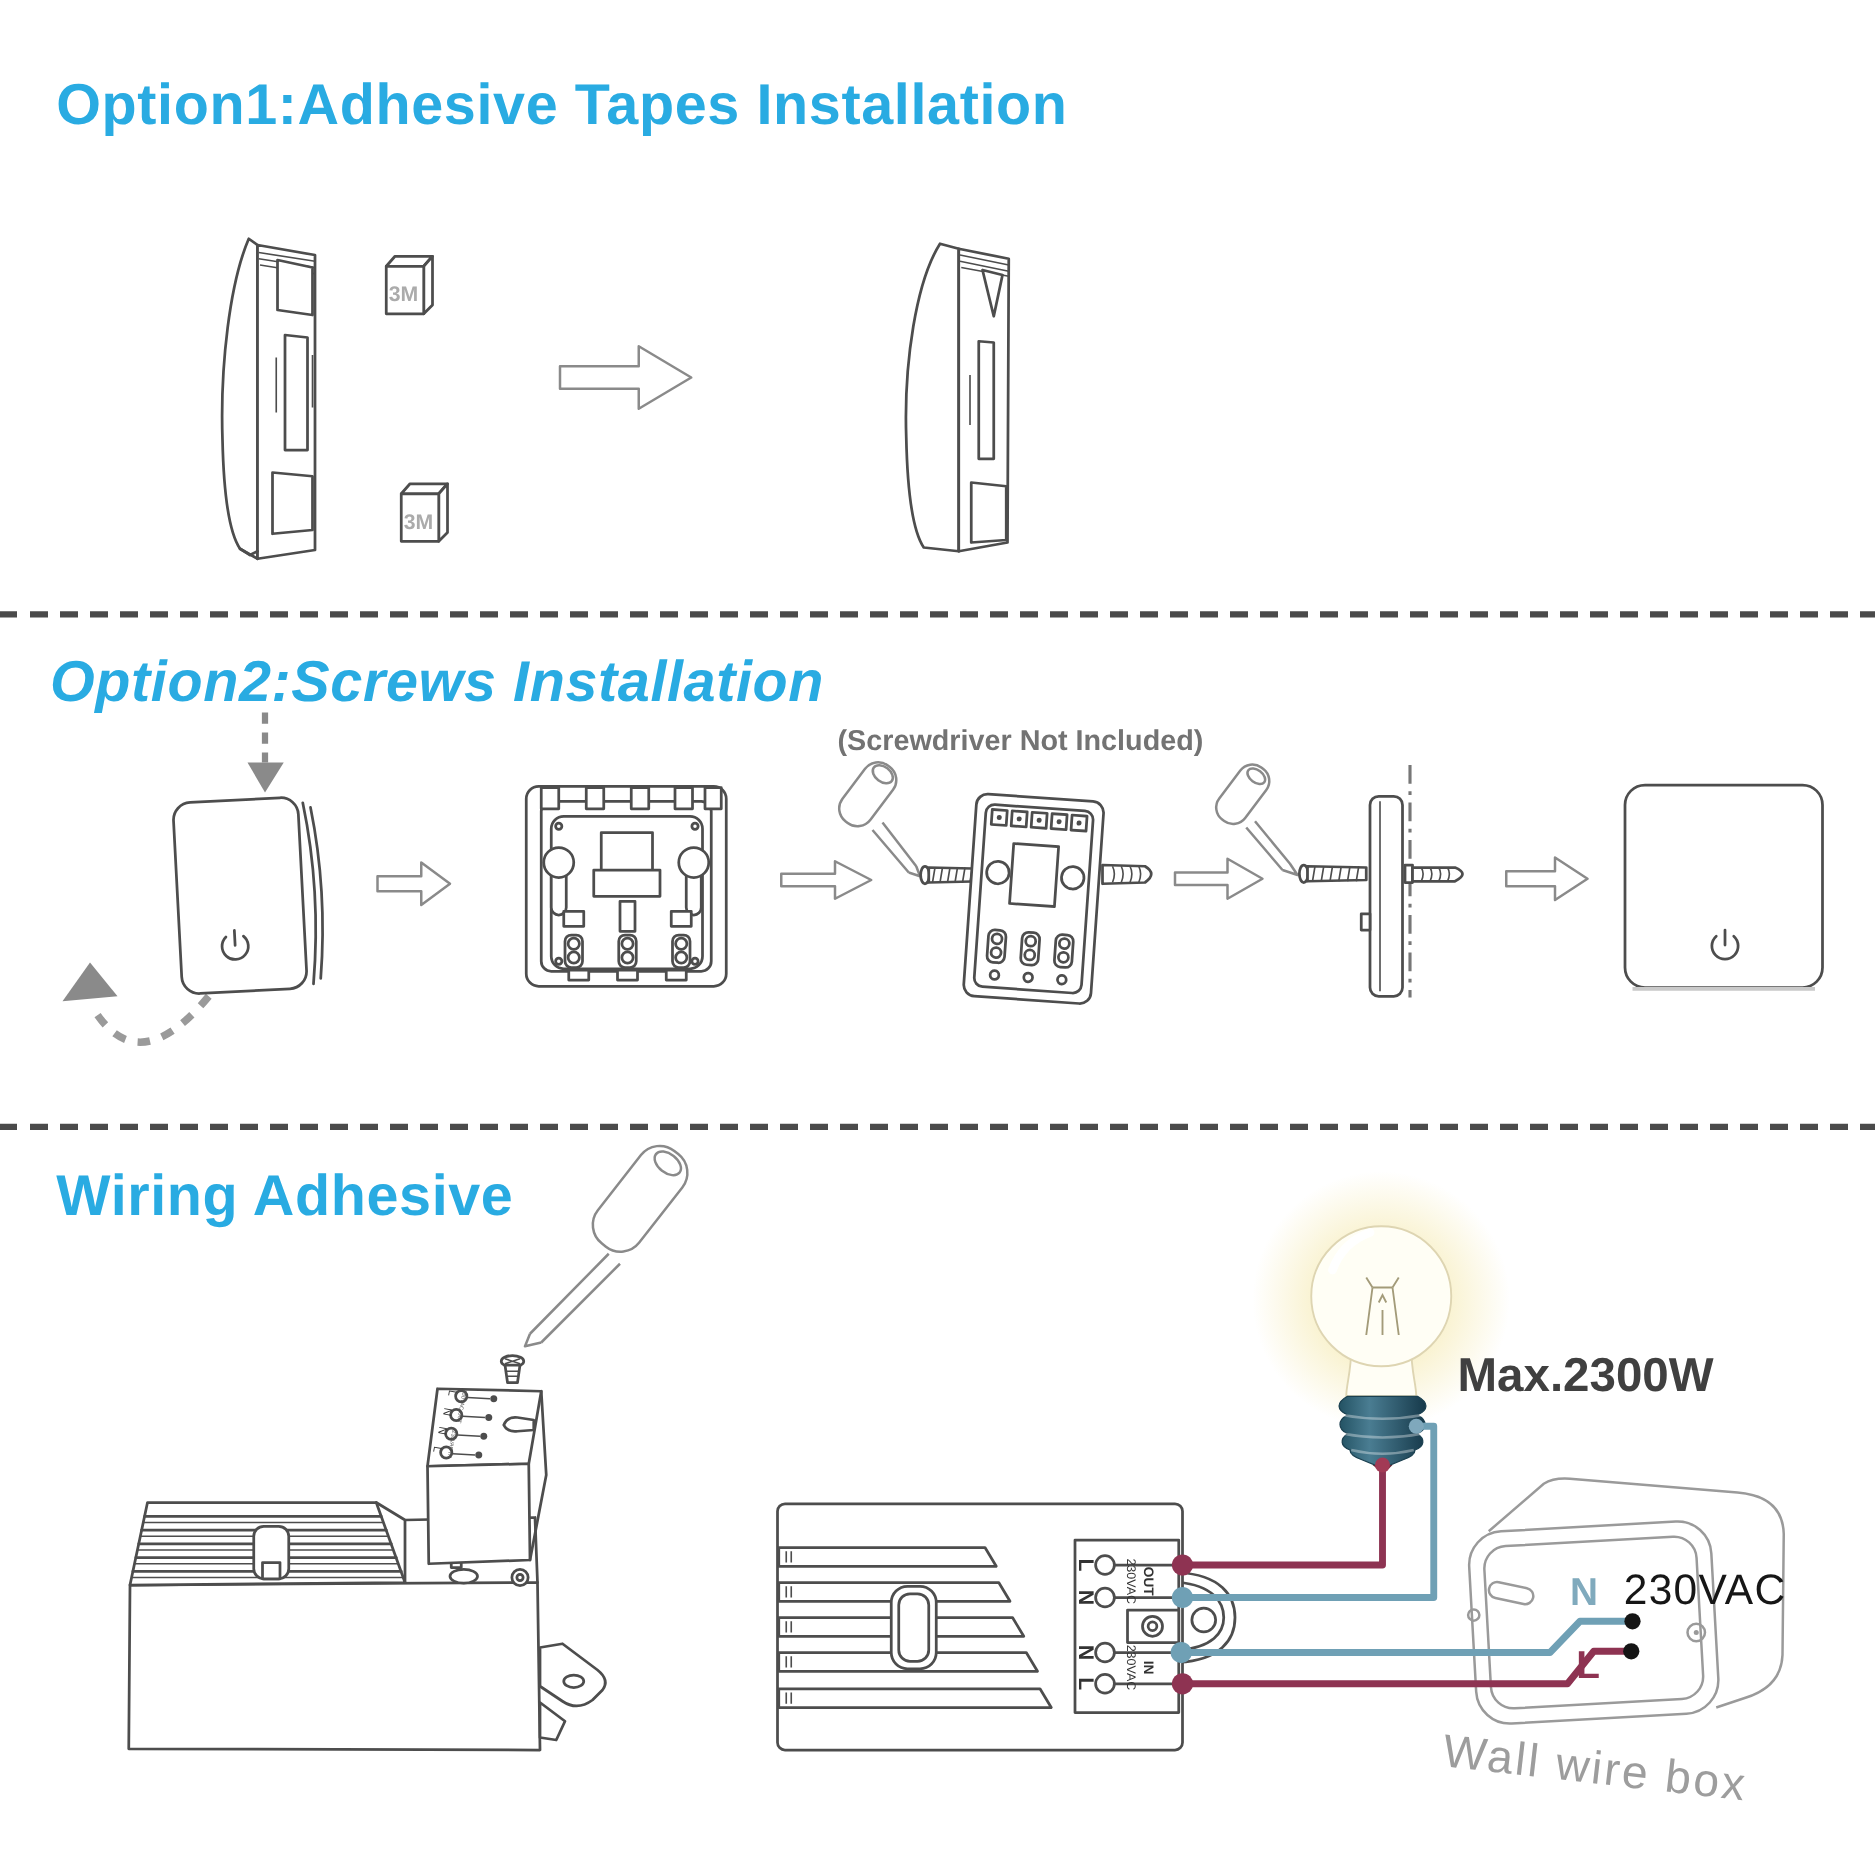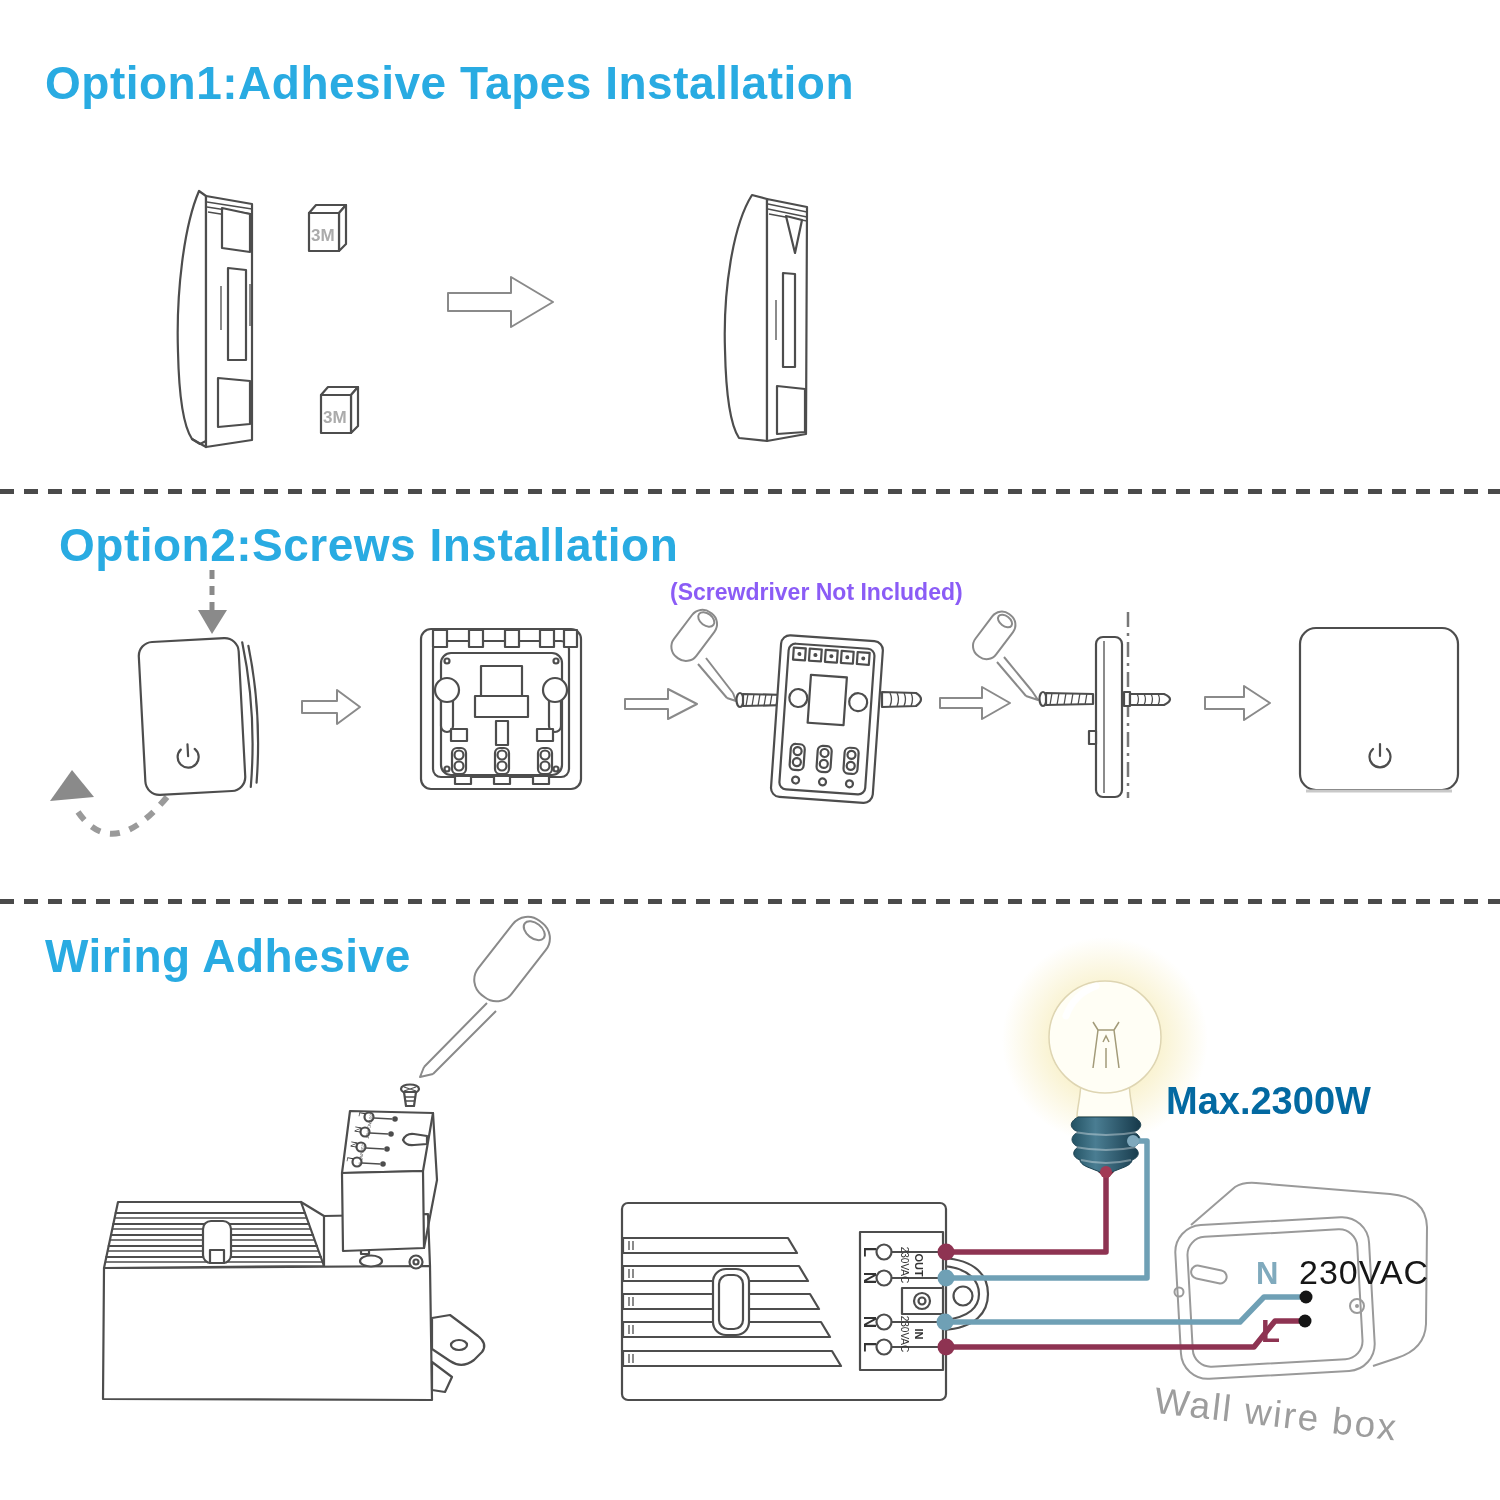--- a/index.html
+++ b/index.html
@@ -9,24 +9,24 @@
   }
   .heading{
     position:absolute;margin:12px;font-weight:bold;font-size:46px;color:#29abe2;
     letter-spacing:0.5px;white-space:nowrap;
   }
   .divider{
     position:absolute;left:0;width:1500px;height:5px;
     background:repeating-linear-gradient(90deg,#4a4a4a 0 14px,transparent 14px 24px);
   }
   .note{
-    position:absolute;font-weight:bold;font-size:23px;color:#8b5cf6;white-space:nowrap;
+    position:absolute;font-weight:bold;font-size:23px;color:#737373;white-space:nowrap;
   }
   .lbl{position:absolute;white-space:nowrap;}
-  .lbl-max{left:1166px;top:1080px;font-size:38px;font-weight:bold;color:#0369a1;text-align:right;}
+  .lbl-max{left:1166px;top:1080px;font-size:38px;font-weight:bold;color:#404040;text-align:right;}
   .lbl-vac{left:1299px;top:1253px;font-size:34px;color:#161616;letter-spacing:1px;}
   .lbl-n{left:1256px;top:1256px;font-size:31px;font-weight:bold;color:#80aabd;}
   .lbl-l{left:1261px;top:1314px;font-size:31px;font-weight:bold;color:#8e3352;}
   .lbl-wallbox{
     left:1157px;top:1380px;font-size:37px;color:#9d9d9d;letter-spacing:2px;
     transform:rotate(6.5deg);transform-origin:left top;
   }
   svg{position:absolute;left:0;}
   svg text{font-family:"Liberation Sans",sans-serif;}
   .ln{stroke:#4d4d4d;stroke-width:2.2;fill:none;stroke-linejoin:round;stroke-linecap:round;}
@@ -75,21 +75,21 @@
       <path class="thin" d="M768,204 L807,212 M768,209 L807,217 M769,214 L807,221"></path>
       <path class="lnf" d="M786,216 L802,220 L795,253 Z"></path>
       <path class="lnf" d="M783,273 L795,274 L795,367 L783,367 Z"></path>
       <path class="thin" d="M776,300 L776,340"></path>
       <path class="lnf" d="M777,386 L805,389 L805,432 L777,434 Z"></path>
     </g>
   </svg>
 
   <div class="divider" style="top:489px;"></div>
 
-  <h2 class="heading" style="left:47px;top:506px;">Option2:Screws Installation</h2>
+  <h2 class="heading" style="left:28px;top:506px;font-style:italic;">Option2:Screws Installation</h2>
   <div class="note" style="left:670px;top:579px;">(Screwdriver Not Included)</div>
 
   <svg width="1500" height="410" viewBox="0 495 1500 410" style="top:495px;">
 
     <g>
       <line x1="212" y1="570" x2="212" y2="610" stroke="#8a8a8a" stroke-width="5" stroke-dasharray="9 7"></line>
       <polygon points="198,610 227,610 212,634" fill="#8a8a8a"></polygon>
     </g>
 
     <g>

